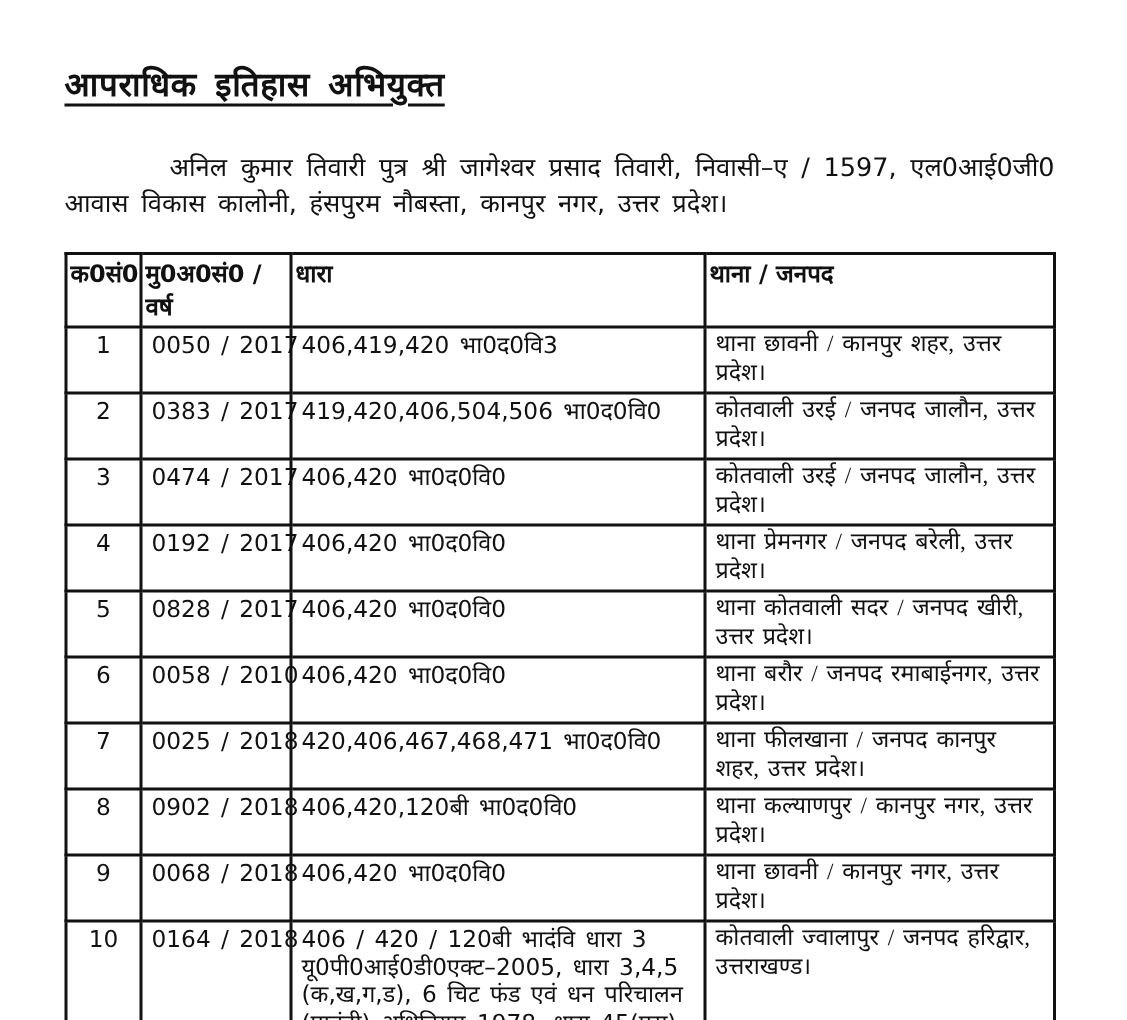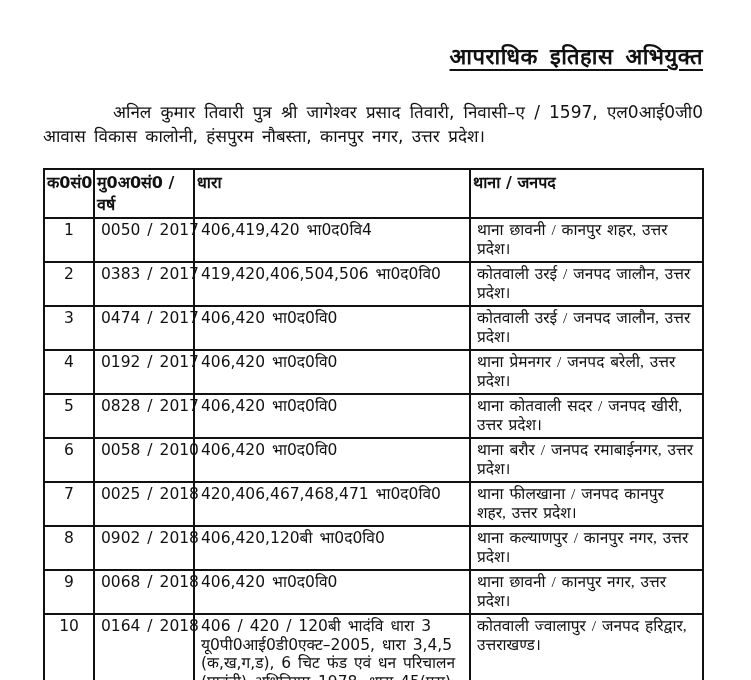--- a/index.html
+++ b/index.html
@@ -13,21 +13,21 @@
     color: #111111;
   }
   .doc {
     width: 751px;
     height: 680px;
     box-sizing: border-box;
     padding: 40px 48px 0 43px;
   }
   .title {
     margin: 0 0 0 0;
-    text-align: right;
+    text-align: left;
     font-size: 22px;
     font-weight: bold;
     text-decoration: underline;
     text-underline-offset: 5px;
     text-decoration-thickness: 2px;
     letter-spacing: 0.5px;
     word-spacing: 4px;
   }
   .intro {
     margin: 30px 0 0 0;
@@ -93,21 +93,21 @@
         <th>क0सं0</th>
         <th>मु0अ0सं0 / वर्ष</th>
         <th>धारा</th>
         <th>थाना / जनपद</th>
       </tr>
     </thead>
     <tbody>
   <tr>
     <td class="c-sno">1</td>
     <td class="c-case">0050 / 2017</td>
-    <td class="c-sec">406,419,420 भा0द0वि4</td>
+    <td class="c-sec">406,419,420 भा0द0वि3</td>
     <td class="c-thana">थाना छावनी / कानपुर शहर, उत्तर प्रदेश।</td>
   </tr>
 
   <tr>
     <td class="c-sno">2</td>
     <td class="c-case">0383 / 2017</td>
     <td class="c-sec">419,420,406,504,506 भा0द0वि0</td>
     <td class="c-thana">कोतवाली उरई / जनपद जालौन, उत्तर प्रदेश।</td>
   </tr>
 

